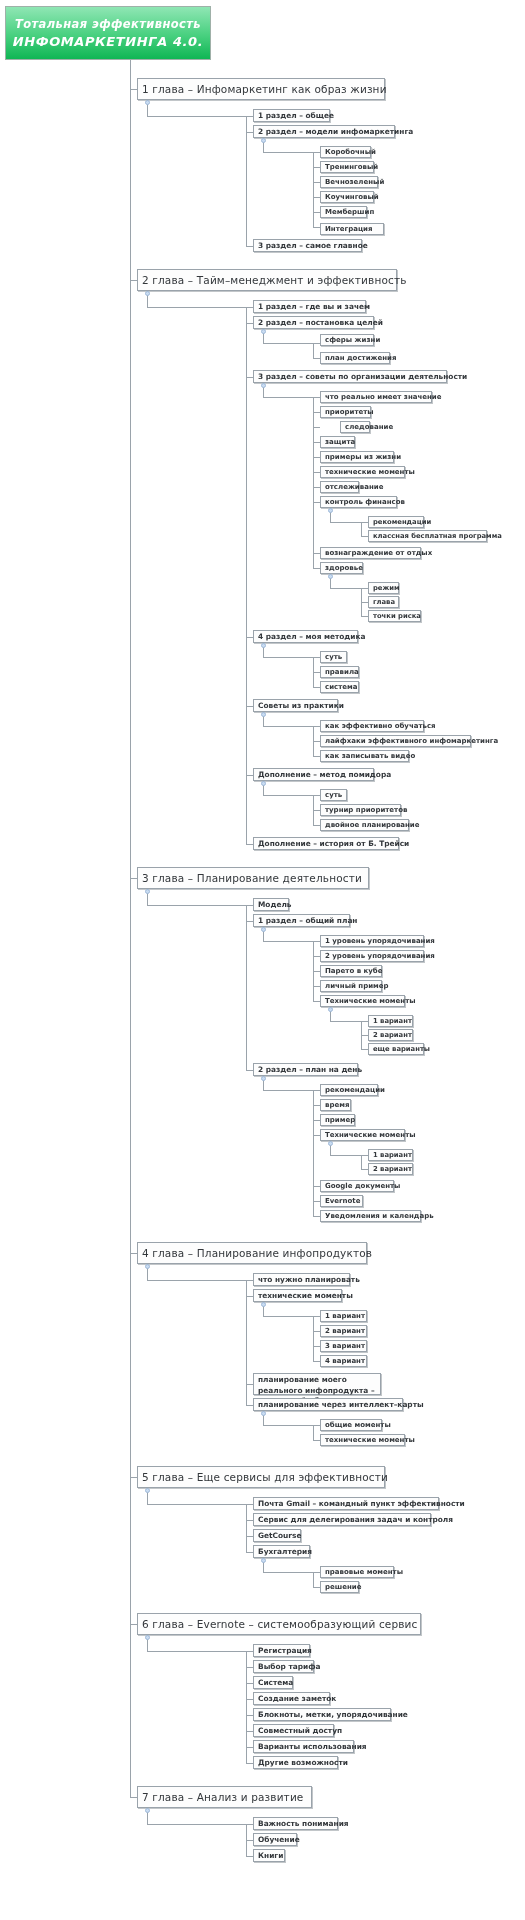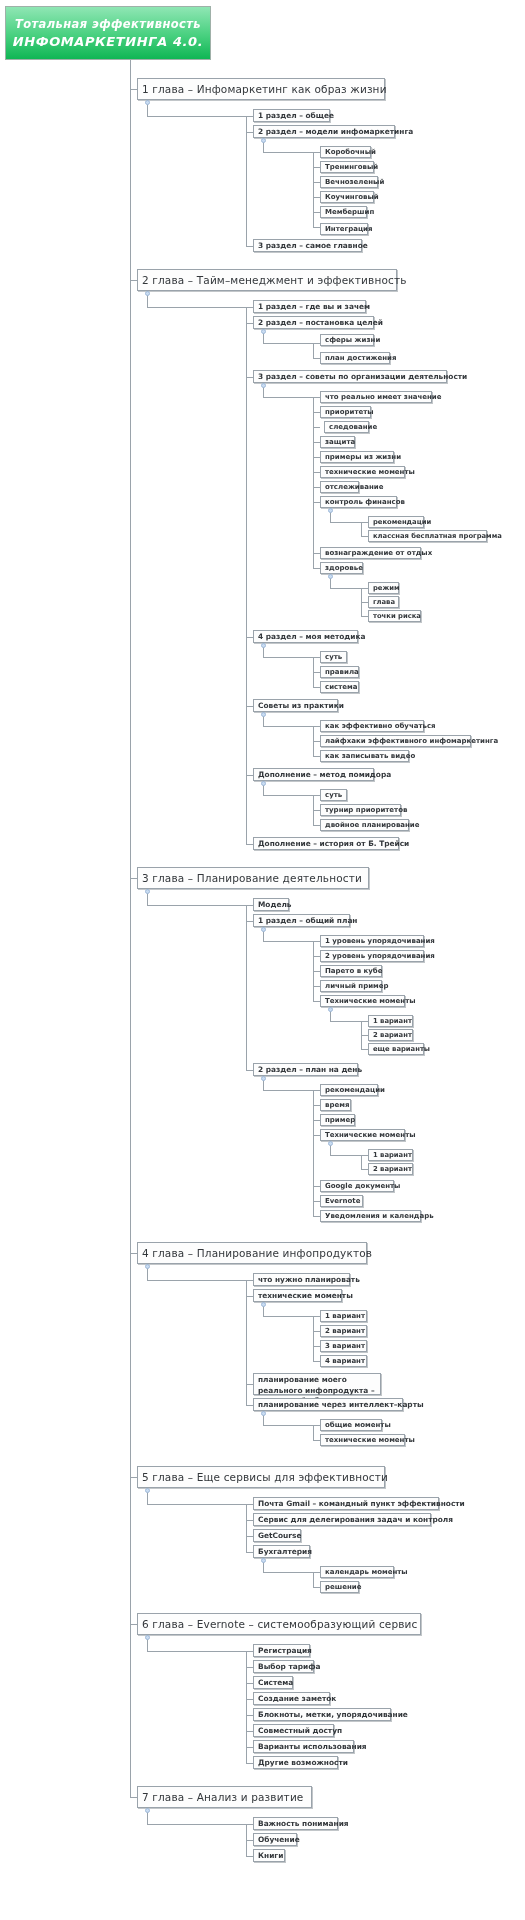--- a/index.html
+++ b/index.html
@@ -128,21 +128,21 @@
       </div>
       <div class="hline" style="left: 313px; top: 182px; width: 7px;"></div>
       <div class="node d3" style="left: 320px; top: 191px; width: 54px;">
         <span>Коучинговый</span>
       </div>
       <div class="hline" style="left: 313px; top: 197px; width: 7px;"></div>
       <div class="node d3" style="left: 320px; top: 206px; width: 47px;">
         <span>Мембершип</span>
       </div>
       <div class="hline" style="left: 313px; top: 212px; width: 7px;"></div>
-      <div class="node d3" style="left: 320px; top: 223px; width: 48px; align-items: center;">
+      <div class="node d3" style="left: 320px; top: 223px; width: 64px; align-items: center;">
         <span>Интеграция</span>
       </div>
       <div class="hline" style="left: 313px; top: 227px; width: 7px;"></div>
       <div class="vline" style="left: 313px; top: 152px; height: 75px;"></div>
       <div class="vline" style="left: 263px; top: 138px; height: 14px;"></div>
       <div class="hline" style="left: 263px; top: 152px; width: 50px;"></div>
       <div class="collapse-dot" style="left: 260.5px; top: 137.5px;"></div>
       <div class="node d2" style="left: 253px; top: 239px; width: 109px;">
         <span>3 раздел – самое главное</span>
       </div>
@@ -180,21 +180,21 @@
       </div>
       <div class="hline" style="left: 246px; top: 377px; width: 7px;"></div>
       <div class="node d3" style="left: 320px; top: 391px; width: 112px;">
         <span>что реально имеет значение</span>
       </div>
       <div class="hline" style="left: 313px; top: 397px; width: 7px;"></div>
       <div class="node d3" style="left: 320px; top: 406px; width: 51px;">
         <span>приоритеты</span>
       </div>
       <div class="hline" style="left: 313px; top: 412px; width: 7px;"></div>
-      <div class="node d3" style="left: 324px; top: 421px; width: 45px;">
+      <div class="node d3" style="left: 340px; top: 421px; width: 30px;">
         <span>следование</span>
       </div>
       <div class="hline" style="left: 313px; top: 427px; width: 7px;"></div>
       <div class="node d3" style="left: 320px; top: 436px; width: 35px;">
         <span>защита</span>
       </div>
       <div class="hline" style="left: 313px; top: 442px; width: 7px;"></div>
       <div class="node d3" style="left: 320px; top: 451px; width: 74px;">
         <span>примеры из жизни</span>
       </div>
@@ -491,21 +491,21 @@
       <div class="hline" style="left: 246px; top: 1520px; width: 7px;"></div>
       <div class="node d2" style="left: 253px; top: 1529px; width: 48px;">
         <span>GetCourse</span>
       </div>
       <div class="hline" style="left: 246px; top: 1536px; width: 7px;"></div>
       <div class="node d2" style="left: 253px; top: 1545px; width: 57px;">
         <span>Бухгалтерия</span>
       </div>
       <div class="hline" style="left: 246px; top: 1552px; width: 7px;"></div>
       <div class="node d3" style="left: 320px; top: 1566px; width: 74px;">
-        <span>календарь моменты</span>
+        <span>правовые моменты</span>
       </div>
       <div class="hline" style="left: 313px; top: 1572px; width: 7px;"></div>
       <div class="node d3" style="left: 320px; top: 1581px; width: 39px;">
         <span>решение</span>
       </div>
       <div class="hline" style="left: 313px; top: 1587px; width: 7px;"></div>
       <div class="vline" style="left: 313px; top: 1572px; height: 15px;"></div>
       <div class="vline" style="left: 263px; top: 1558px; height: 14px;"></div>
       <div class="hline" style="left: 263px; top: 1572px; width: 50px;"></div>
       <div class="collapse-dot" style="left: 260.5px; top: 1557.5px;"></div>

